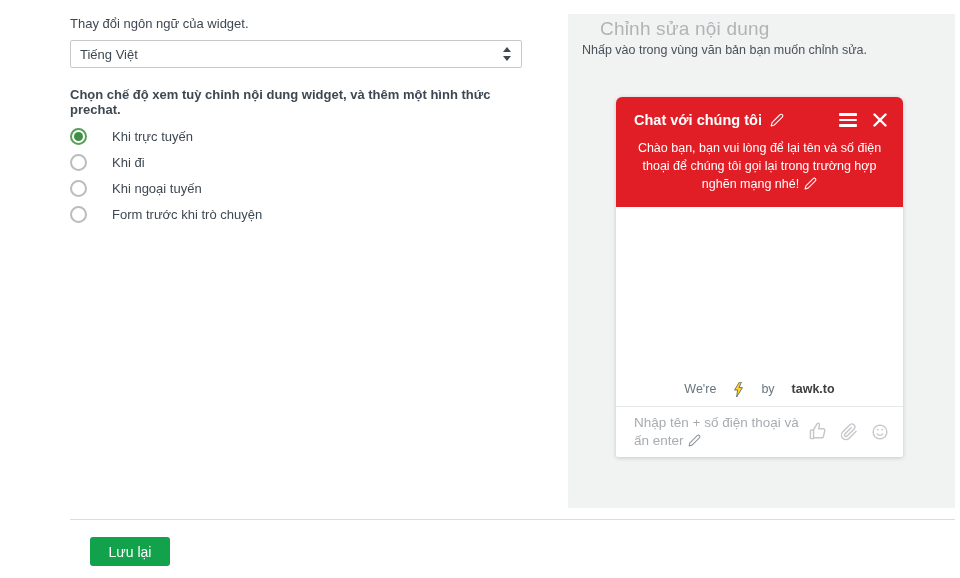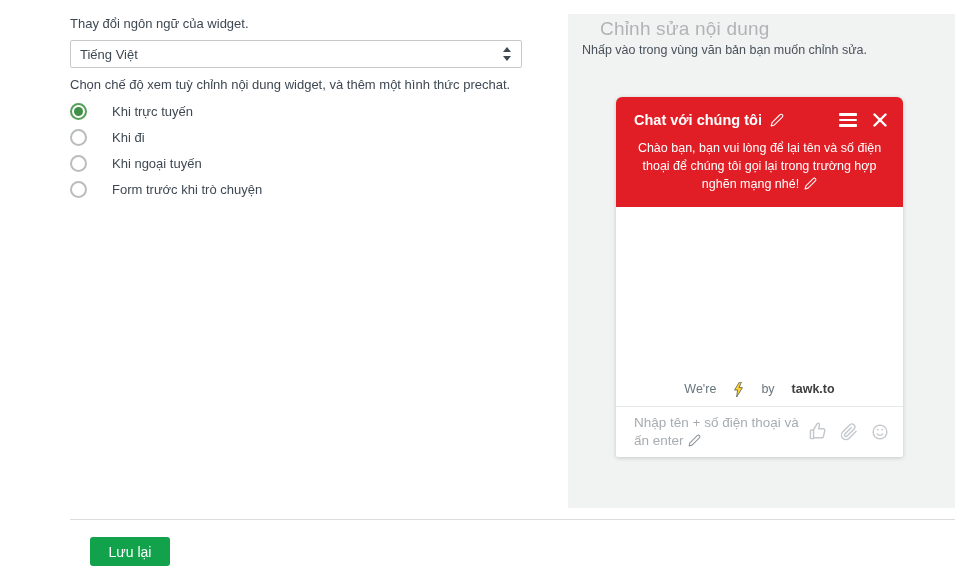--- a/index.html
+++ b/index.html
@@ -13,21 +13,21 @@
   
   .left-col { position: absolute; left: 70px; top: 16px; width: 452px; }
   .field-label { font-size: 13px; color: #3e4852; margin-bottom: 9px; }
   .select {
     width: 452px; height: 28px; background: #fff;
     border: 1px solid #c9c9c9; border-radius: 2px;
     display: flex; align-items: center; padding: 0 9px;
     font-size: 13px; color: #3e4852; cursor: pointer;
   }
   .select .stepper { margin-left: auto; display: flex; align-items: center; color: #444; }
-  .mode-label { margin-top: 9px; margin-bottom: 11px; }
+  .mode-label { margin-top: 19px; margin-bottom: 11px; font-weight: bold; }
   .radio-row { display: flex; align-items: center; height: 17px; margin-bottom: 9px; cursor: pointer; }
   .radio {
     width: 17px; height: 17px; border-radius: 50%;
     border: 2px solid #b9bdbf; background: #fff; position: relative; flex: 0 0 17px;
   }
   .radio.selected { border-color: #55a158; }
   .radio.selected::after {
     content: ""; position: absolute; left: 2px; top: 2px;
     width: 9px; height: 9px; border-radius: 50%; background: #3f8f47;
   }

